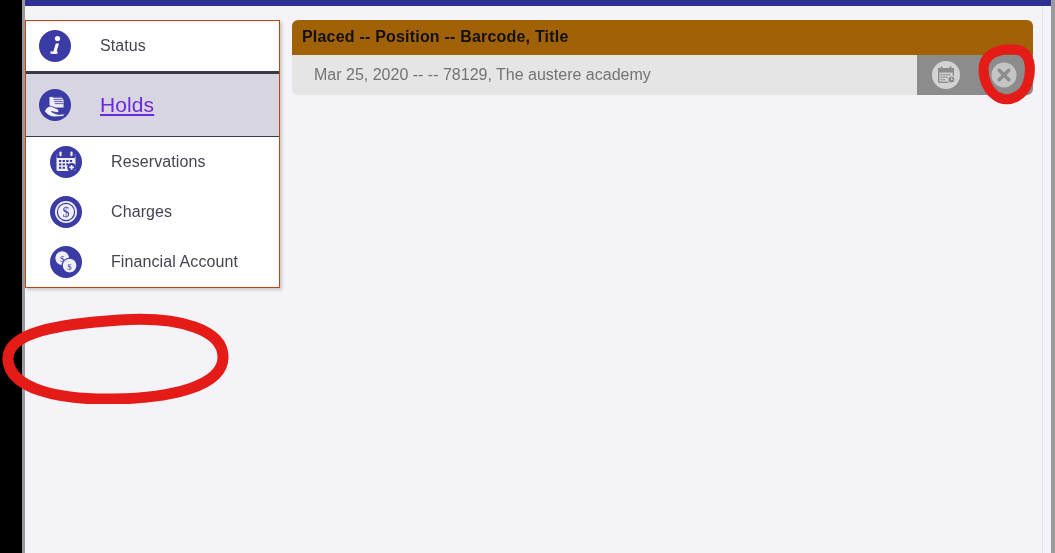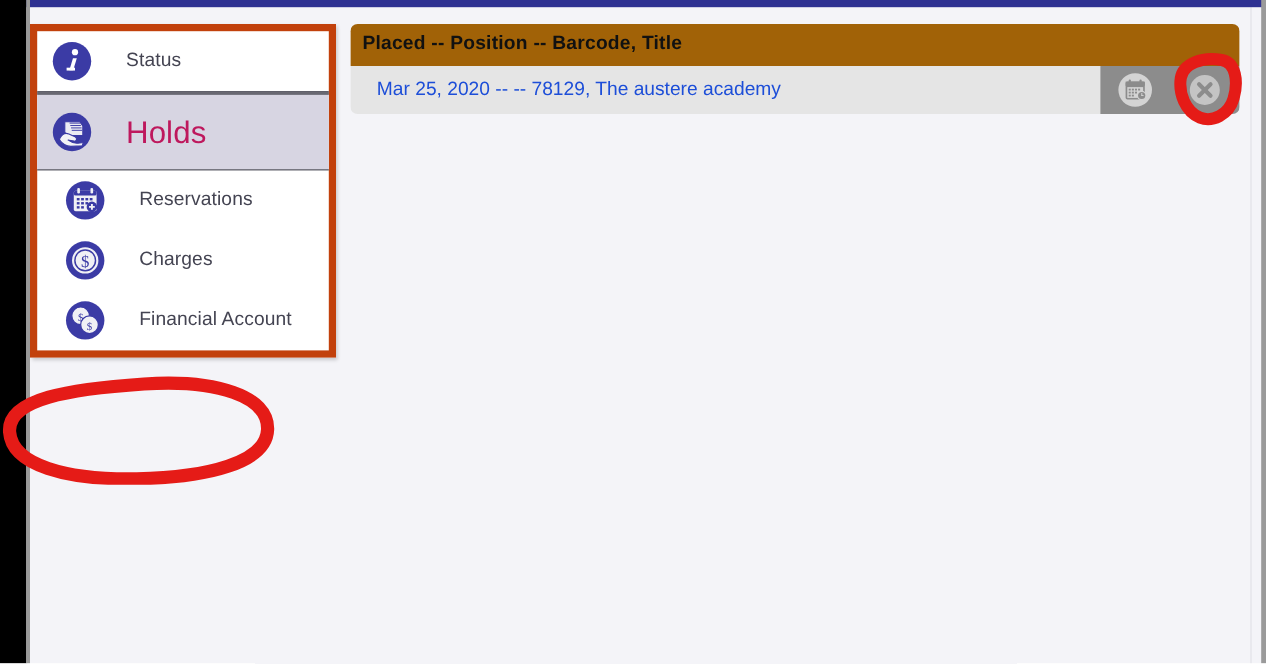--- a/index.html
+++ b/index.html
@@ -81,21 +81,21 @@
     z-index: 5;
   }
 
   
   .sidebar {
     position: absolute;
     left: 3px;
     top: 14px;
     width: 255px;
     background: #ffffff;
-    border: 6px solid #c2410c;
+    border: 1px solid #c2410c;
     box-shadow: 2px 2px 3px rgba(0,0,0,0.18);
     box-sizing: border-box;
     z-index: 2;
   }
   .nav-group {
     border-bottom: 1px solid #3a3a46;
   }
   .nav-group:last-child {
     border-bottom: none;
     margin-left: 11px;
@@ -121,22 +121,23 @@
     display: block;
   }
   .nav-label {
     margin-left: 28px;
     font-size: 16px;
     color: #444452;
     white-space: nowrap;
     letter-spacing: 0.1px;
   }
   .nav-item.active .nav-label {
-    font-size: 26px;
-    color: #be185d;
+    font-size: 21px;
+    color: #6d28d9;
+    text-decoration: underline;
   }
 
   
   .content {
     position: absolute;
     left: 270px;
     top: 14px;
     width: 741px;
     z-index: 1;
   }
@@ -154,21 +155,21 @@
   }
   .holds-row {
     background: #e5e5e5;
     height: 40px;
     display: flex;
     align-items: center;
     position: relative;
   }
   .holds-row-text {
     font-size: 16px;
-    color: #1d4ed8;
+    color: #737373;
     padding-left: 22px;
     white-space: nowrap;
   }
   .row-actions {
     position: absolute;
     right: 0;
     top: 0;
     height: 40px;
     display: flex;
     align-items: center;

